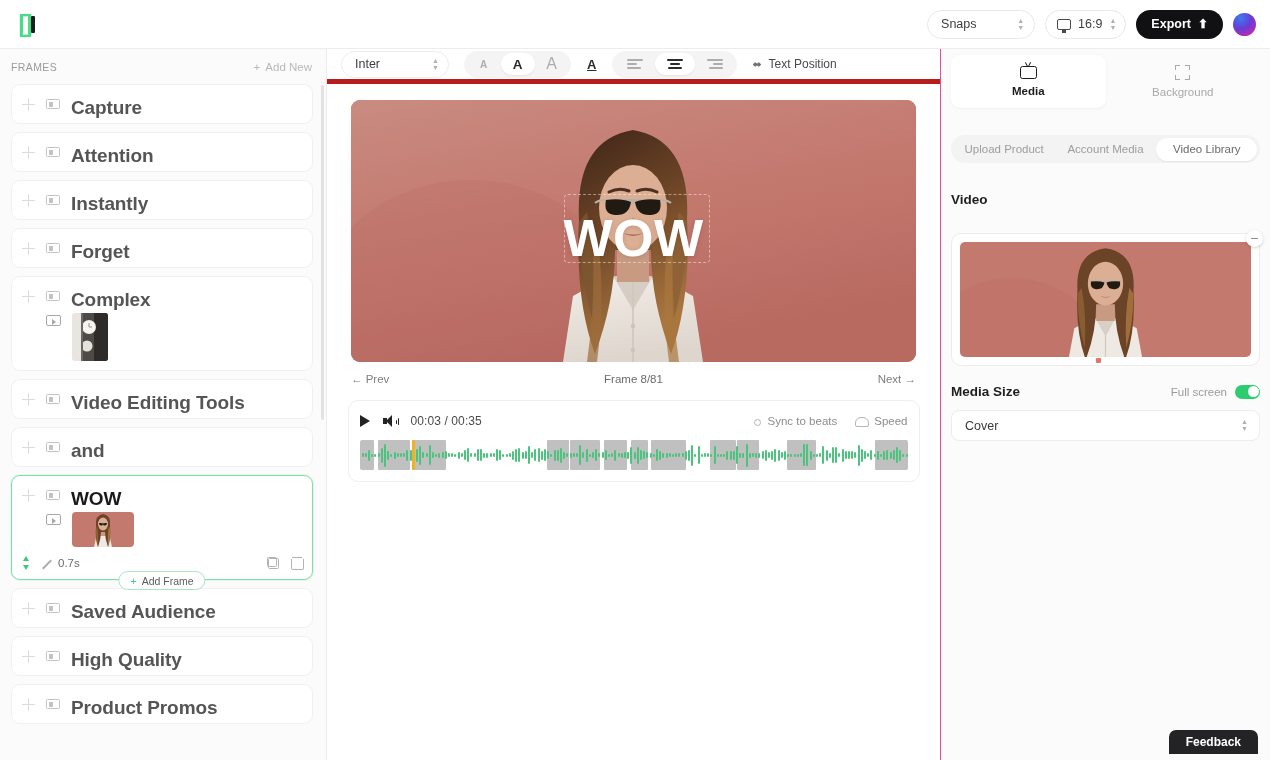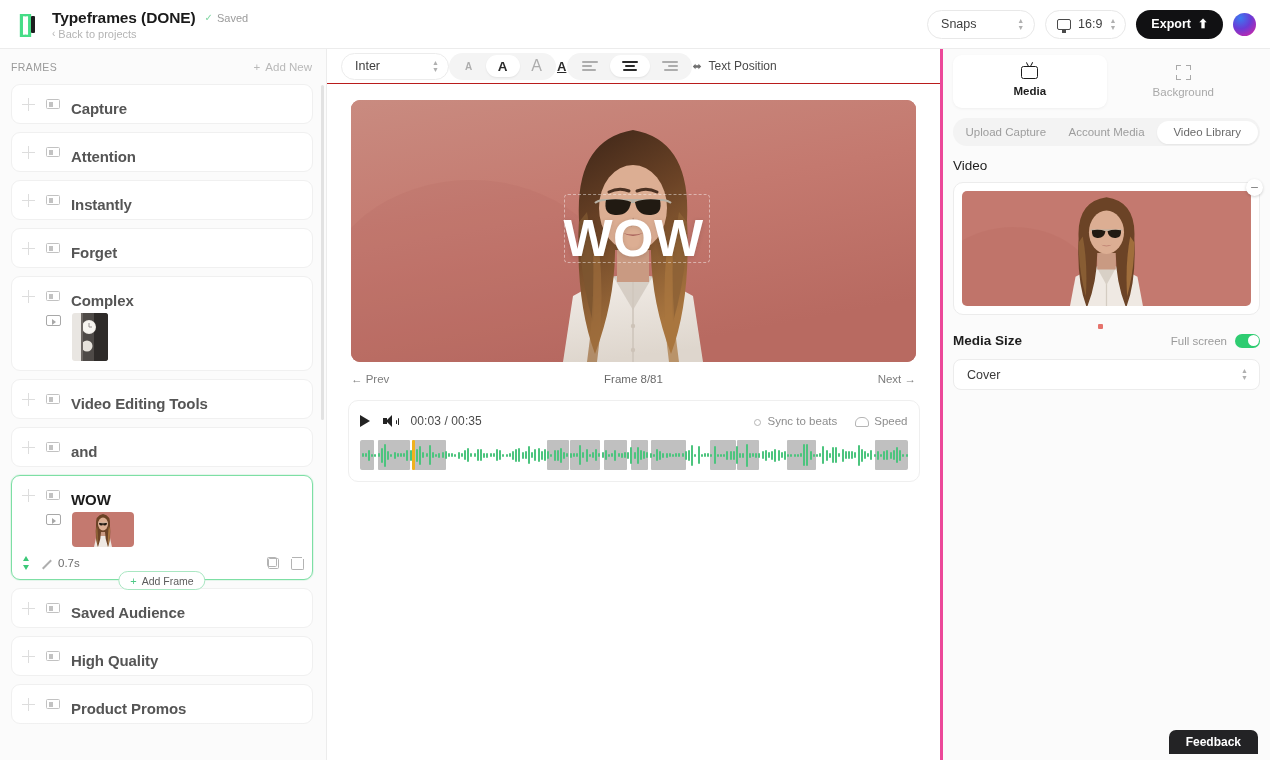--- a/index.html
+++ b/index.html
@@ -88,21 +88,21 @@
   .ico-move:before, .ico-move:after {
     content:""; position:absolute; background:#bdbdbd;
   }
   .ico-move:before { left:6px; top:0; width:1.4px; height:13px; }
   .ico-move:after { top:6px; left:0; height:1.4px; width:13px; }
   .ico-textbox {
     width: 14px; height: 10px; border: 1.4px solid #c2c2c2; border-radius: 1.5px;
     position: relative; flex-shrink:0;
   }
   .ico-textbox:after { content:""; position:absolute; left:1.5px; top:1.5px; width:4px; height:5px; background:#c2c2c2;}
-  .fc-label { font-size: 15px; color: #555; font-weight: 600; letter-spacing:-0.1px;margin-top:8px;}
+  .fc-label { font-size: 19px; color: #555; font-weight: 600; letter-spacing:-0.1px;margin-top:8px;}
   .frame-card.sel .fc-label { color: #1a1a1a; font-weight: 700; }
   .fc-media { display: flex; align-items: flex-start; gap: 11px; margin-top: 7px; padding-left: 24px;}
   .ico-video {
     width: 15px; height: 11px; border: 1.3px solid #a8a8a8; border-radius: 2px;
     position: relative; flex-shrink: 0; margin-top: 2px;
   }
   .ico-video:after {
     content:""; position:absolute; left:5px; top:2.6px;
     border-left: 4px solid #a8a8a8; border-top: 3px solid transparent; border-bottom: 3px solid transparent;
   }
@@ -145,21 +145,21 @@
   .sb-scrollbar {
     position: absolute; right: 2px; top: 36px; width: 3px; height: 335px;
     background: #e2e2e2; border-radius: 2px;
   }
   .sb-fade { position:absolute; left:0; right:0; bottom:0; height:38px; background:linear-gradient(to bottom, rgba(251,251,251,0) 0%, #fbfbfb 75%); pointer-events:none;}
 
   
   .center { flex: 1; display: flex; flex-direction: column; background: #fff; min-width:0;}
   .texttool {
     height: 35px; min-height: 35px; display: flex; align-items: center;
-    padding: 0 14px; border-bottom: 1px solid #b91c1c;
+    gap: 15px; padding: 0 14px; border-bottom: 5px solid #b91c1c;
   }
   .font-select {
     height: 27px; min-width: 108px; border: 1px solid #ececec; border-radius: 14px;
     background: #fff; display: flex; align-items: center; justify-content: space-between;
     padding: 0 9px 0 13px; font-size: 12.5px; color: #3d3d3d; cursor: pointer;
   }
   .seg-group {
     height: 27px; background: #f4f4f4; border-radius: 14px; display: flex; align-items: center;
     padding: 2.5px; gap: 0;
   }
@@ -228,22 +228,23 @@
   .spd-ico { width:13px; height:10px; position:relative;}
   .spd-ico:before { content:""; position:absolute; left:0; top:1px; width:12px; height:8px; border:1.3px solid #b5b5b5; border-radius:6px 6px 2px 2px;}
   .wave { margin-top: 9px; height: 30px; position: relative; width: 100%; overflow:hidden; border-radius:2px;}
   .seg-blk { position:absolute; top:0; height:30px; background:#c0c0c0; border-radius:1px;}
   .wbar { position:absolute; background:#4cc47e; border-radius:1px; }
   .playhead { position:absolute; top:0; width:3px; height:30px; background:#f0b21e; border-radius:1px; z-index:3;}
 
   
   .rpanel {
     width: 330px; min-width: 330px; background: #fbfbfb;
-    border-left: 3px solid #ec4899; display: flex; flex-direction: column;
+    border-left: 1px solid #ec4899; display: flex; flex-direction: column;
     position: relative;
+    gap: 17px;
   }
   .rtabs { display:flex; padding: 6px 10px 0 10px; gap: 0; }
   .rtab {
     flex:1; height: 53px; border-radius: 9px; display:flex; flex-direction:column;
     align-items:center; justify-content:center; gap:6px; cursor:pointer;
     font-size: 11.5px; color:#a9a9a9;
   }
   .rtab.on { background:#fff; color:#1c1c1c; font-weight:600; box-shadow:0 1px 3px rgba(0,0,0,.05); }
   .tv-ico { width:17px; height:13px; border:1.5px solid currentColor; border-radius:2.5px; position:relative;}
   .tv-ico:before { content:""; position:absolute; left:5px; top:-5px; width:1.4px; height:5px; background:currentColor; transform:rotate(-28deg);}
@@ -262,21 +263,21 @@
     margin: 10px 10px 0 10px; height: 28px; background:#f3f3f3; border-radius: 14px;
     display:flex; align-items:center; padding: 2.5px;
   }
   .subtab {
     flex:1; height:23px; border-radius:12px; display:flex; align-items:center; justify-content:center;
     font-size:11.5px; color:#9d9d9d; cursor:pointer;
   }
   .subtab.on { background:#fff; color:#6a6a6a; box-shadow:0 1px 2px rgba(0,0,0,.06); }
 
   .rp-body { padding: 12px 10px 0 10px; flex:1; position:relative; }
-  .rp-h { font-size: 13.5px; font-weight:400; color:#1e1e1e; margin-bottom: 9px; }
+  .rp-h { font-size: 13.5px; font-weight:700; color:#1e1e1e; margin-bottom: 26px; }
   .media-card {
     background:#fff; border:1px solid #ececec; border-radius:10px; padding:8px;
     position:relative;
   }
   .media-card .mc-thumb { width:100%; height:115px; border-radius:5px; overflow:hidden; position:relative;}
   .rm-btn {
     position:absolute; right:-4px; top:-4px; width:17px; height:17px; border-radius:50%;
     background:#fff; box-shadow:0 1px 3px rgba(0,0,0,.18); display:flex; align-items:center;
     justify-content:center; cursor:pointer; z-index:5;
   }
@@ -303,33 +304,20 @@
 </style>
 </head>
 <body>
 
 <div class="app">
 
   <div class="topbar">
     <div class="logo">
       <span class="brk">[]</span>
       <span class="bar"></span>
-    </div>
-    <div class="title-wrap">
-      <div class="title-row">
-        <span class="proj-title">Typeframes (DONE)</span>
-        <span class="saved">
-          <span class="chk">✓</span>
-          <span>Saved</span>
-        </span>
-      </div>
-      <div class="back-link">
-        <span class="lt">‹</span>
-        <span>Back to projects</span>
-      </div>
     </div>
 
     <div class="top-right">
       <div class="pill-select">
         <span>Snaps</span>
         <span class="stepper">
             <i>▲</i>
             <i>▼</i>
           </span>
       </div>
@@ -826,21 +814,21 @@
               <span></span>
               <span></span>
               <span></span>
               <span></span>
             </span>
           <span>Background</span>
         </div>
       </div>
 
       <div class="subtabs">
-        <div class="subtab">Upload Capture</div>
+        <div class="subtab">Upload Product</div>
         <div class="subtab">Account Media</div>
         <div class="subtab on">Video Library</div>
       </div>
 
       <div class="rp-body">
         <div class="rp-h">Video</div>
 
         <div class="media-card">
           <div class="rm-btn">
               <i></i>

